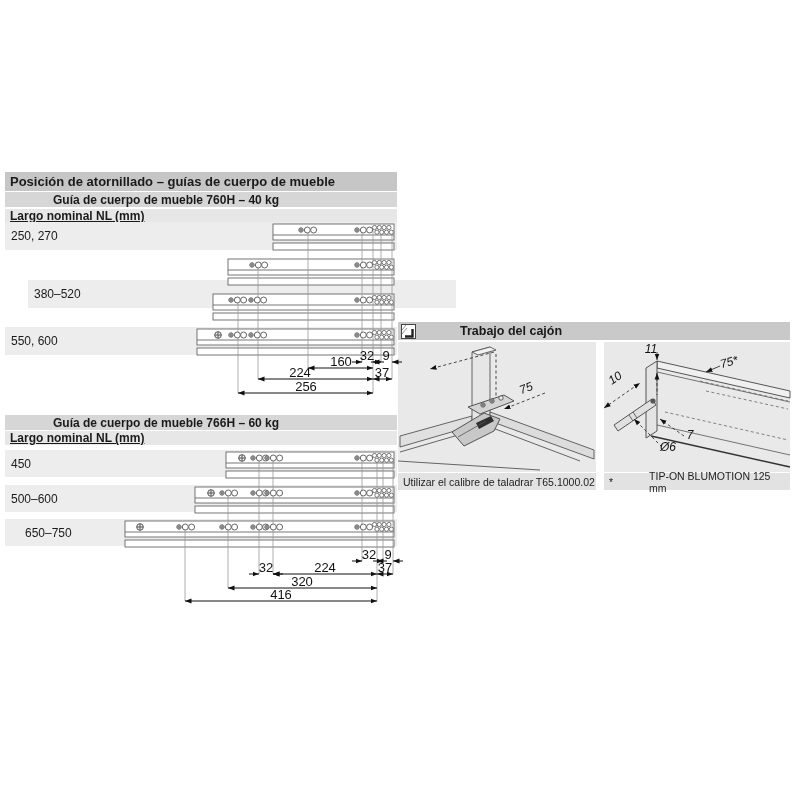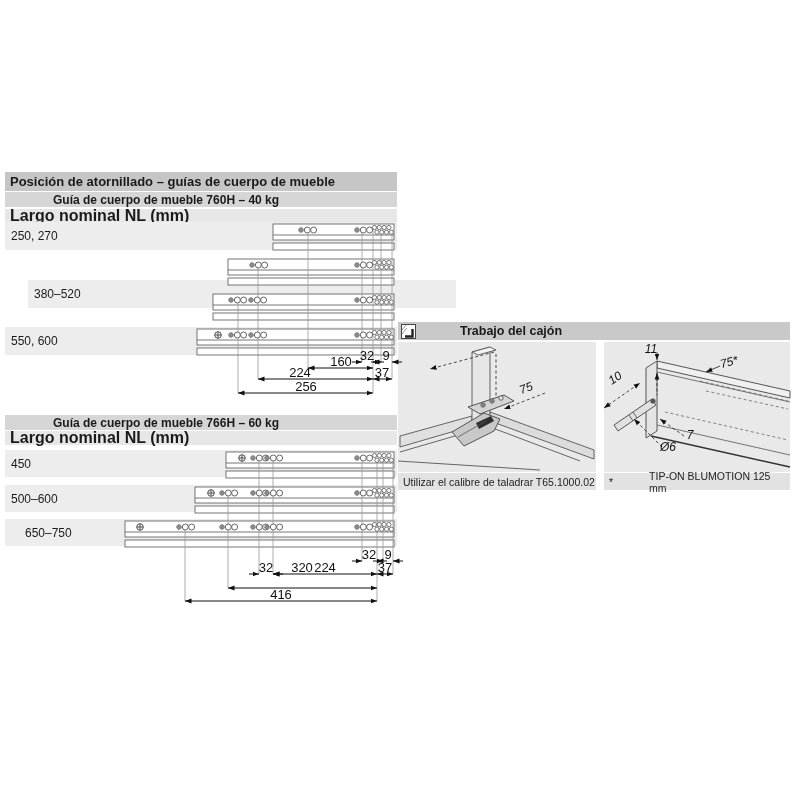--- a/index.html
+++ b/index.html
@@ -1,21 +1,21 @@
 <!DOCTYPE html>
 <html><head>
 <meta charset="utf-8">
 <style>
   html,body{margin:0;padding:0;background:#fff;}
   .canvas{position:relative;width:800px;height:800px;background:#fff;overflow:hidden;
           font-family:"Liberation Sans",sans-serif;color:#1a1a1a;}
   .bar{position:absolute;display:flex;align-items:center;padding-left:5px;box-sizing:border-box;}
   .bar.b1{background:#c6c6c6;font-weight:bold;font-size:13px;}
   .bar.b2{background:#d6d6d6;font-weight:bold;font-size:12px;padding-left:48px;}
-  .bar.b3{background:#e7e7e7;font-weight:bold;font-size:16px;}
+  .bar.b3{background:#e7e7e7;font-weight:bold;font-size:12px;text-decoration:underline;}
   .stripe{position:absolute;background:#ededed;display:flex;align-items:center;
           padding-left:6px;box-sizing:border-box;font-size:12px;}
   .panel{position:absolute;background:#e9e9e9;}
   .cap{position:absolute;background:#e2e2e2;display:flex;align-items:center;
        font-size:10.5px;color:#222;padding-left:5px;box-sizing:border-box;}
   .dim{position:absolute;font-size:13px;color:#111;transform:translateX(-50%);white-space:nowrap;z-index:5;}
   .ill{position:absolute;font-size:12px;font-style:italic;color:#111;transform:translateX(-50%);
        white-space:nowrap;z-index:5;}
   .rhead{position:absolute;background:#c9c9c9;display:flex;align-items:center;
          font-weight:bold;font-size:12.5px;padding-left:3px;box-sizing:border-box;gap:39px;}
@@ -277,21 +277,21 @@
   <span class="dim" style="left:341px;top:354px;">160</span>
   <span class="dim" style="left:300px;top:365px;">224</span>
   <span class="dim" style="left:382px;top:365px;">37</span>
   <span class="dim" style="left:306px;top:379px;">256</span>
 
   <span class="dim" style="left:369px;top:547px;">32</span>
   <span class="dim" style="left:388px;top:547px;">9</span>
   <span class="dim" style="left:266px;top:560px;">32</span>
   <span class="dim" style="left:325px;top:560px;">224</span>
   <span class="dim" style="left:385px;top:560px;">37</span>
-  <span class="dim" style="left:302px;top:560px;">320</span>
+  <span class="dim" style="left:302px;top:574px;">320</span>
   <span class="dim" style="left:281px;top:587px;">416</span>
 
   <span class="ill" style="left:526px;top:381px;transform:translateX(-50%) rotate(-21deg);">75</span>
   <span class="ill" style="left:651px;top:342px;">11</span>
   <span class="ill" style="left:729px;top:355px;transform:translateX(-50%) rotate(-16deg);">75*</span>
   <span class="ill" style="left:615px;top:371px;transform:translateX(-50%) rotate(-34deg);">10</span>
   <span class="ill" style="left:690px;top:428px;">7</span>
   <span class="ill" style="left:668px;top:440px;">Ø6</span>
 
 </div>

